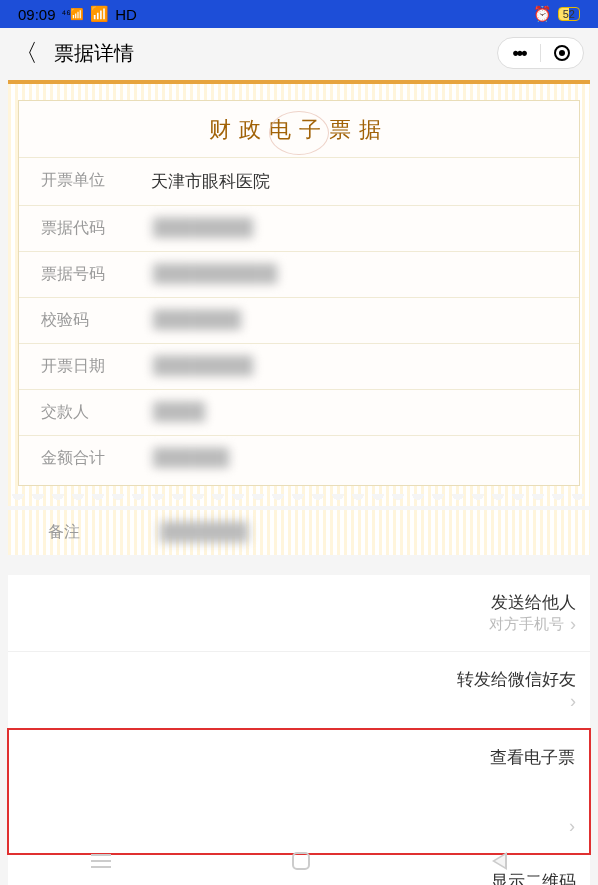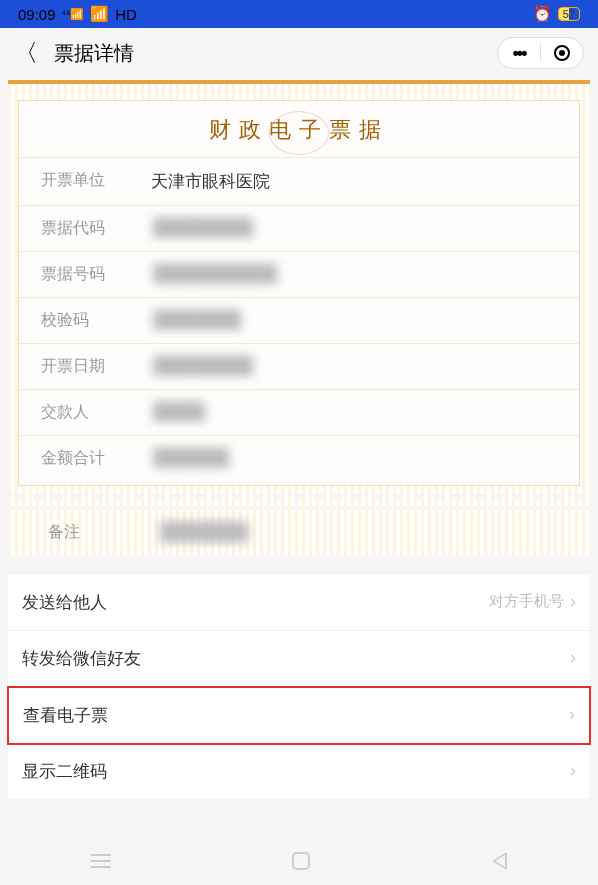--- a/index.html
+++ b/index.html
@@ -129,26 +129,27 @@
       background: transparent;
       display: flex;
       padding: 2px 22px;
     }
     .action-list {
       background: #fff;
       margin: 20px 8px 0;
     }
     .action-row {
       display: flex;
-      align-items: flex-start;
+      align-items: flex-end;
       justify-content: space-between;
       padding: 16px 14px;
       border-bottom: 1px solid #f0f0f0;
       font-size: 17px;
       color: #333;
+      flex-direction: column;
     }
     .action-right {
       display: flex;
       align-items: center;
       gap: 6px;
       color: #bbb;
       font-size: 15px;
     }
     .chevron { color: #ccc; font-size: 18px; }
     .highlight {

